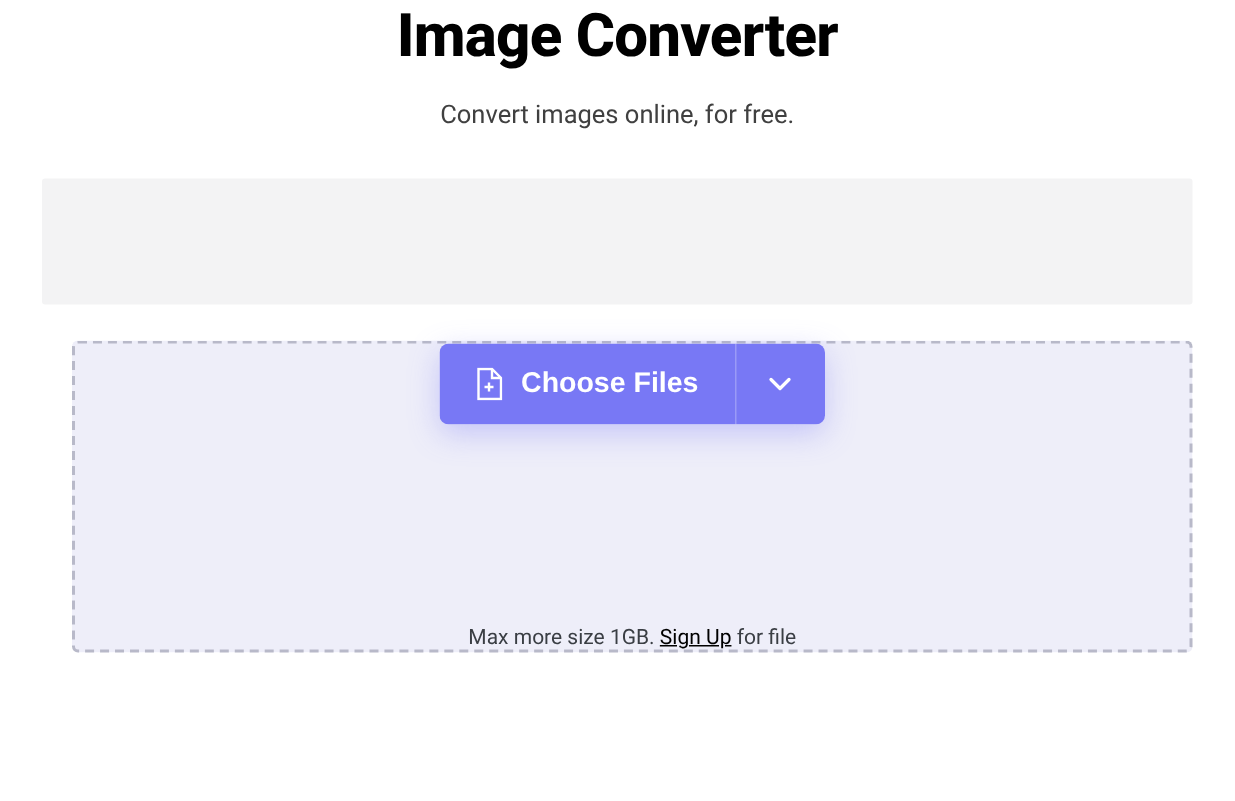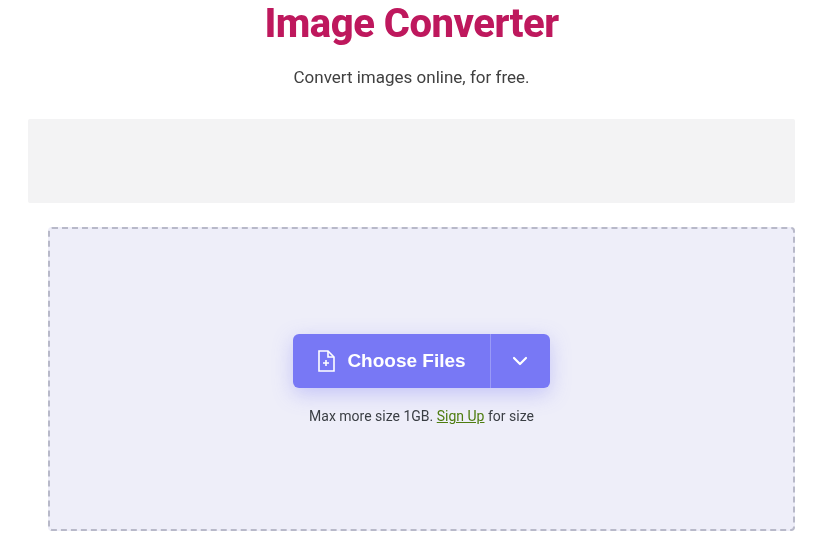--- a/index.html
+++ b/index.html
@@ -9,21 +9,21 @@
       width: 823px;
       height: 534px;
       overflow: hidden;
     }
     .container {
       padding: 0 28px;
     }
     .title {
       font-size: 40px;
       font-weight: 800;
-      color: #be185d;
+      color: #000000;
       text-align: center;
       margin-top: 0;
       letter-spacing: -0.5px;
     }
     .subtitle {
       font-size: 17px;
       color: #404040;
       text-align: center;
       margin-top: 20px;
     }
@@ -31,25 +31,25 @@
       background: #f3f3f4;
       height: 84px;
       margin-top: 32px;
       border-radius: 2px;
     }
     .dropzone {
       border: 2px dashed #b8b9c9;
       background: #eeeef9;
       margin-top: 24px;
       border-radius: 4px;
-      height: 304px;
+      height: 208px;
       display: flex;
       flex-direction: column;
       align-items: center;
-      justify-content: center;
+      justify-content: space-between;
       margin-left: 20px;
     }
     .button-group {
       display: flex;
       border-radius: 6px;
       overflow: hidden;
       box-shadow: 0 6px 20px rgba(120,120,245,0.35);
     }
     .choose-btn {
       background: #7878f5;
@@ -80,21 +80,21 @@
     .chevron-icon {
       width: 16px;
       height: 10px;
     }
     .hint {
       margin-top: 20px;
       font-size: 14px;
       color: #3a3e44;
     }
     .hint a {
-      color: #4d7c0f;
+      color: #000000;
     }
   </style>
 </head>
 <body>
 
 <div class="container">
   <h1 class="title">Image Converter</h1>
   <p class="subtitle">Convert images online, for free.</p>
 
   <div class="gray-box"></div>
@@ -109,16 +109,16 @@
         </svg>
         <span>Choose Files</span>
       </button>
       <button class="dropdown-btn">
         <svg class="chevron-icon" viewBox="0 0 16 10" fill="none" stroke="#fff" stroke-width="2.2" stroke-linecap="round" stroke-linejoin="round">
           <path d="M2 2 L8 8 L14 2"></path>
         </svg>
       </button>
     </div>
     <p class="hint">
-      <span>Max more size 1GB. </span><a href="#">Sign Up</a><span> for size</span>
+      <span>Max more size 1GB. </span><a href="#">Sign Up</a><span> for file</span>
     </p>
   </div>
 </div>
 
 </body></html>

